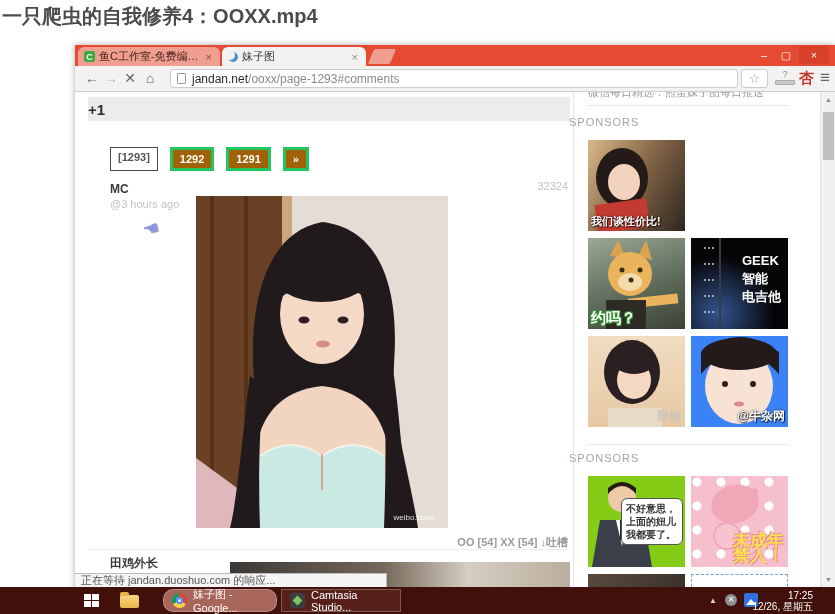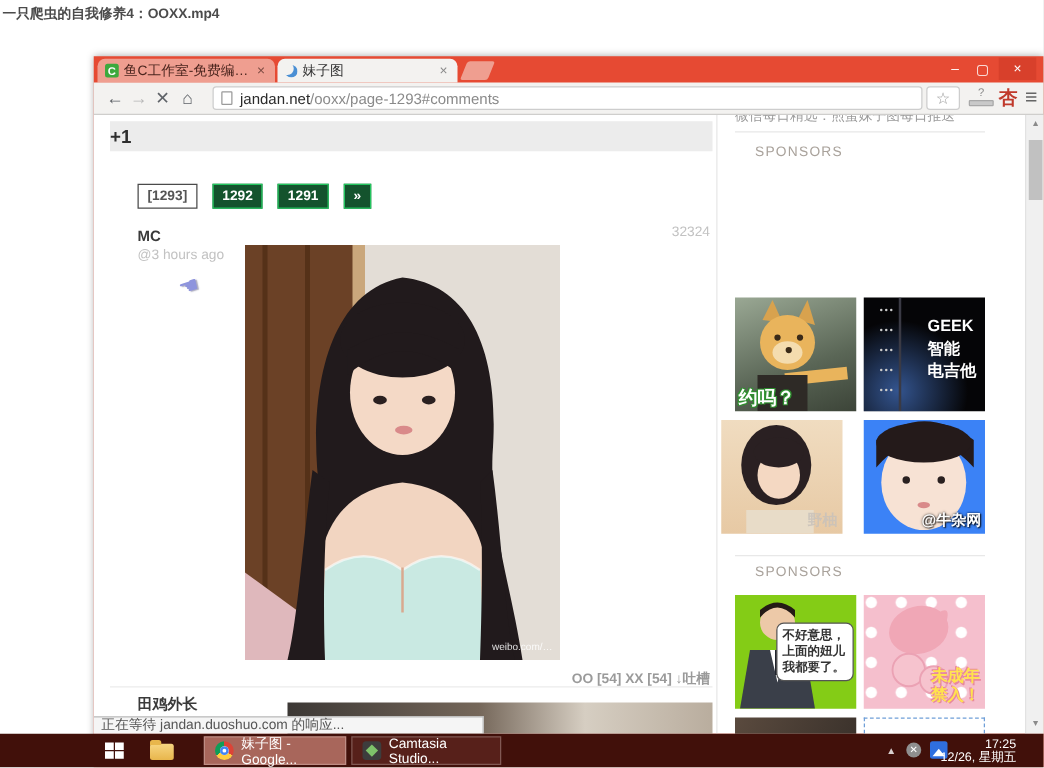--- a/index.html
+++ b/index.html
@@ -2,21 +2,21 @@
 <html><head>
 <meta charset="utf-8">
 <style>
   * { margin:0; padding:0; box-sizing:border-box; }
   html,body { background:#dcdcdc; }
   .screen {
     position:relative; width:835px; height:614px; overflow:hidden;
     background:#ffffff; font-family:"Liberation Sans", sans-serif;
   }
   
-  .caption { position:absolute; left:2px; top:3px; font-size:11px; font-weight:bold; color:#4b4b4b; }
+  .caption { position:absolute; left:2px; top:3px; font-size:20px; font-weight:bold; color:#4b4b4b; }
 
   
   .browser { position:absolute; left:75px; top:45px; width:760px; height:569px; background:#e64a33; box-shadow:0 0 6px rgba(0,0,0,.35); }
   .tabstrip { position:relative; height:21px; }
   .tab { position:absolute; top:2px; height:19px; display:flex; align-items:center; padding:0 6px; font-size:11px;
          border-radius:6px 6px 0 0; cursor:default; }
   .tab-inactive { left:3px; width:142px; background:#ef9e90; color:#4a241d; }
   .tab-active { left:147px; width:144px; background:#f3f2f0; color:#333; }
   .tab-title { flex:1; overflow:hidden; white-space:nowrap; text-overflow:ellipsis; margin:0 4px; }
   .tab-close { font-size:11px; color:#7c4a42; padding:0 2px; }
@@ -45,63 +45,63 @@
 
   
   .viewport { position:relative; height:495px; background:#fff; overflow:hidden; }
   .vdivider { position:absolute; left:498px; top:0; width:1px; height:495px; background:#e8e8e8; }
   .hbar { position:absolute; left:13px; top:5px; width:482px; height:24px; background:#ececec; display:flex; align-items:center; }
   .hbar-total { margin-left:18px; font-size:11px; color:#8a8a8a; flex:1; }
   .hbar-plus { margin-right:14px; font-size:15px; font-weight:bold; color:#2e2e2e; }
   .pager { position:absolute; left:35px; top:55px; display:flex; gap:12px; }
   .pg { font-size:11px; font-weight:bold; padding:3px 7px; }
   .pg-current { background:#fff; border:1px solid #4a4a4a; color:#555; }
-  .pg-dark { background:#14532d; color:#fff; border:1px solid #22c55e; }
+  .pg-dark { background:#a16207; color:#fff; border:3px solid #22c55e; }
   .c-author { position:absolute; left:35px; top:90px; font-size:12px; font-weight:bold; color:#3a3a3a; }
   .c-time { position:absolute; left:35px; top:106px; font-size:11px; color:#c2c2c2; }
   .c-num1 { position:absolute; left:13px; top:88px; width:480px; text-align:right; font-size:11px; color:#c2c2c2; }
   .cursor-hand { position:absolute; left:68px; top:126px; font-size:18px; color:#8e94dd; transform:rotate(-18deg);
                  text-shadow:1px 1px 1px rgba(40,40,90,.4); }
   .photo { position:absolute; left:121px; top:104px; width:252px; height:332px; }
   .photo svg { display:block; }
   .photo-mark { position:absolute; right:6px; bottom:6px; font-size:8px; color:rgba(255,255,255,.85); }
   .c-votes { position:absolute; left:13px; top:443px; width:480px; text-align:right; font-size:11px; color:#9a9a9a; font-weight:bold; }
   .mdivider { position:absolute; left:13px; top:457px; width:482px; height:1px; background:#ececec; }
   .c-num2 { position:absolute; left:13px; top:460px; width:480px; text-align:right; font-size:11px; color:#c2c2c2; }
   .c-author2 { position:absolute; left:35px; top:463px; font-size:12px; font-weight:bold; color:#3a3a3a; }
   .photo2 { position:absolute; left:155px; top:470px; width:340px; height:25px;
             background:linear-gradient(90deg,#3c3835,#75675a 45%,#d6cec2 70%,#b9ad9e); }
 
   
   .sb-clip { position:absolute; left:513px; top:-7px; width:200px; font-size:11px; color:#9a9a9a; white-space:nowrap; overflow:hidden; }
   .sb-div1 { position:absolute; left:513px; top:13px; width:200px; height:1px; background:#e8e8e8; }
   .sb-div2 { position:absolute; left:513px; top:352px; width:200px; height:1px; background:#e8e8e8; }
-  .sponsors { position:absolute; left:529px; font-size:11px; color:#a9a29b; letter-spacing:1px; }
+  .sponsors { position:absolute; left:494px; font-size:11px; color:#a9a29b; letter-spacing:1px; }
   .sp1 { top:24px; } .sp2 { top:360px; }
   .ad { position:absolute; width:97px; height:91px; overflow:hidden; }
   .ad .cap { position:absolute; left:3px; bottom:2px; color:#fff; font-weight:bold; font-size:11px;
              text-shadow:0 0 2px rgba(0,0,0,.9), 1px 1px 1px rgba(0,0,0,.7); }
   .pre { white-space:pre-line; }
   .ad1 { left:513px; top:48px; background:linear-gradient(120deg,#d9b98a 0%,#8a6a4a 45%,#2e2620 100%); }
   .ad2 { left:616px; top:48px; background:#ece7e1; }
   .ad3 { left:513px; top:146px; background:linear-gradient(160deg,#9aa894 0%,#5a6656 60%,#3c4438 100%); }
   .ad3 .cap { font-size:15px; bottom:1px;
               text-shadow:-1px -1px 0 #2f8f2f,1px -1px 0 #2f8f2f,-1px 1px 0 #2f8f2f,1px 1px 0 #2f8f2f; }
   .ad4 { left:616px; top:146px; background:radial-gradient(circle at 28% 82%, rgba(90,150,255,.55), transparent 55%), #050507; }
   .ad4 .geek { position:absolute; right:7px; top:14px; color:#fff; font-size:13px; line-height:18px; font-weight:bold; }
-  .ad5 { left:502px; top:244px; background:linear-gradient(180deg,#f0dcc0,#e7c9a4); }
+  .ad5 { left:513px; top:244px; background:linear-gradient(180deg,#f0dcc0,#e7c9a4); }
   .ad5 .mark { position:absolute; right:4px; bottom:2px; color:#c9c2ba; font-size:12px; font-weight:bold; opacity:.85; }
   .ad6 { left:616px; top:244px; background:#3b82f6; }
   .ad6 .cap { left:auto; right:3px; font-size:12px; }
   .ad7 { left:513px; top:384px; background:#84cc16; }
   .bubble { position:absolute; right:2px; top:22px; width:62px; background:#fff; border:1px solid #555; border-radius:6px;
             padding:3px 4px; font-size:10px; line-height:13px; color:#333; font-weight:bold; }
   .ad8 { left:616px; top:384px;
          background:radial-gradient(circle at 6px 6px, #fff 4px, transparent 5px) 0 0/24px 24px repeat, #f5bfcd; }
-  .ad8 .cap { left:auto; right:4px; bottom:4px; color:#ffe34d; font-size:13px; text-align:right; line-height:15px;
+  .ad8 .cap { left:auto; right:4px; bottom:4px; color:#ffe34d; font-size:17px; text-align:right; line-height:15px;
               text-shadow:1px 1px 0 #e8889d, -1px -1px 0 #e8889d; }
   .ad9 { left:513px; top:482px; background:linear-gradient(120deg,#5a4a3e,#2e2824); }
   .ad10 { left:616px; top:482px; background:#fff; border:1px dashed #6f9fd8; }
 
   
   .scroll { position:absolute; right:0; top:0; width:15px; height:495px; background:#f0f0f0; border-left:1px solid #e2e2e2; }
   .sc-btn { position:absolute; left:0; width:15px; height:15px; color:#8a8a8a; font-size:7px; text-align:center; line-height:15px; }
   .sc-up { top:0; } .sc-dn { bottom:0; }
   .sc-thumb { position:absolute; left:2px; top:20px; width:11px; height:48px; background:#c1c1c1; }
 
@@ -113,21 +113,21 @@
   
   .taskbar { position:absolute; left:0; top:587px; width:835px; height:27px; background:#41100a; z-index:20; }
   .winlogo { position:absolute; left:84px; top:7px; width:15px; height:13px; display:grid;
              grid-template-columns:7px 7px; grid-template-rows:6px 6px; gap:1px; }
   .winlogo div { background:#fff; }
   .folder { position:absolute; left:120px; top:8px; width:19px; height:13px;
             background:linear-gradient(180deg,#f7d581,#e8b64c); border-radius:2px; }
   .folder:before { content:""; position:absolute; left:0; top:-3px; width:9px; height:4px; background:#e8b64c; border-radius:2px 2px 0 0; }
   .taskbtn { position:absolute; top:2px; height:23px; display:flex; align-items:center; gap:6px; padding:0 8px;
              font-size:11px; color:#fff; border:1px solid rgba(255,255,255,.25); }
-  .tb-chrome { left:163px; width:114px; background:#a8665b; }
+  .tb-chrome { left:163px; width:114px; background:#a8665b;border-radius:10px; }
   .tb-camtasia { left:281px; width:120px; background:#57201a; }
   .tb-record { left:404px; width:113px; background:#3fae44; border-color:#2c8a31; }
   .chromeico { width:15px; height:15px; border-radius:50%; flex:0 0 auto;
                background:conic-gradient(#db4437 0deg 120deg, #ffcd40 120deg 240deg, #0f9d58 240deg 360deg); position:relative; }
   .chromeico:before { content:""; position:absolute; left:4px; top:4px; width:7px; height:7px; border-radius:50%;
                       background:#fff; box-shadow:inset 0 0 0 2px #4285f4; }
   .camico { width:15px; height:15px; border-radius:3px; background:#3d3d3d; position:relative; flex:0 0 auto; }
   .camico:before { content:""; position:absolute; left:4px; top:4px; width:7px; height:7px; background:#7ec26a; transform:rotate(45deg); }
   .camico.rec:after { content:""; position:absolute; right:-1px; bottom:-1px; width:6px; height:6px; border-radius:50%; background:#e03020; border:1px solid #fff; }
   .tray-arrow { position:absolute; left:709px; top:9px; color:#d8d0cf; font-size:8px; }
@@ -232,20 +232,28 @@
       <div class="mdivider"></div>
       <span class="c-author2">田鸡外长</span>
       <div class="photo2"></div>
 
       <div class="vdivider"></div>
 
       <div class="sb-clip">微信每日精选：煎蛋妹子图每日推送</div>
       <div class="sb-div1"></div>
       <div class="sponsors sp1">SPONSORS</div>
 
+      <div class="ad ad1">
+        <svg width="97" height="91">
+          <ellipse cx="34" cy="38" rx="26" ry="30" fill="#241a18"></ellipse>
+          <ellipse cx="36" cy="42" rx="16" ry="18" fill="#f2d3bd"></ellipse>
+          <rect x="8" y="62" width="52" height="29" fill="#c23a30" transform="rotate(-8 30 75)"></rect>
+        </svg>
+        <span class="cap">我们谈性价比!</span>
+      </div>
 
       <div class="ad ad3">
         <svg width="97" height="91">
           <polygon points="22,18 30,2 38,20" fill="#d8a24e"></polygon>
           <polygon points="50,18 58,2 64,22" fill="#d8a24e"></polygon>
           <circle cx="42" cy="36" r="22" fill="#e9b45c"></circle>
           <ellipse cx="42" cy="44" rx="12" ry="9" fill="#f4dcae"></ellipse>
           <circle cx="34" cy="32" r="2.5" fill="#3a2a18"></circle>
           <circle cx="52" cy="32" r="2.5" fill="#3a2a18"></circle>
           <circle cx="43" cy="42" r="2.5" fill="#3a2a18"></circle>

